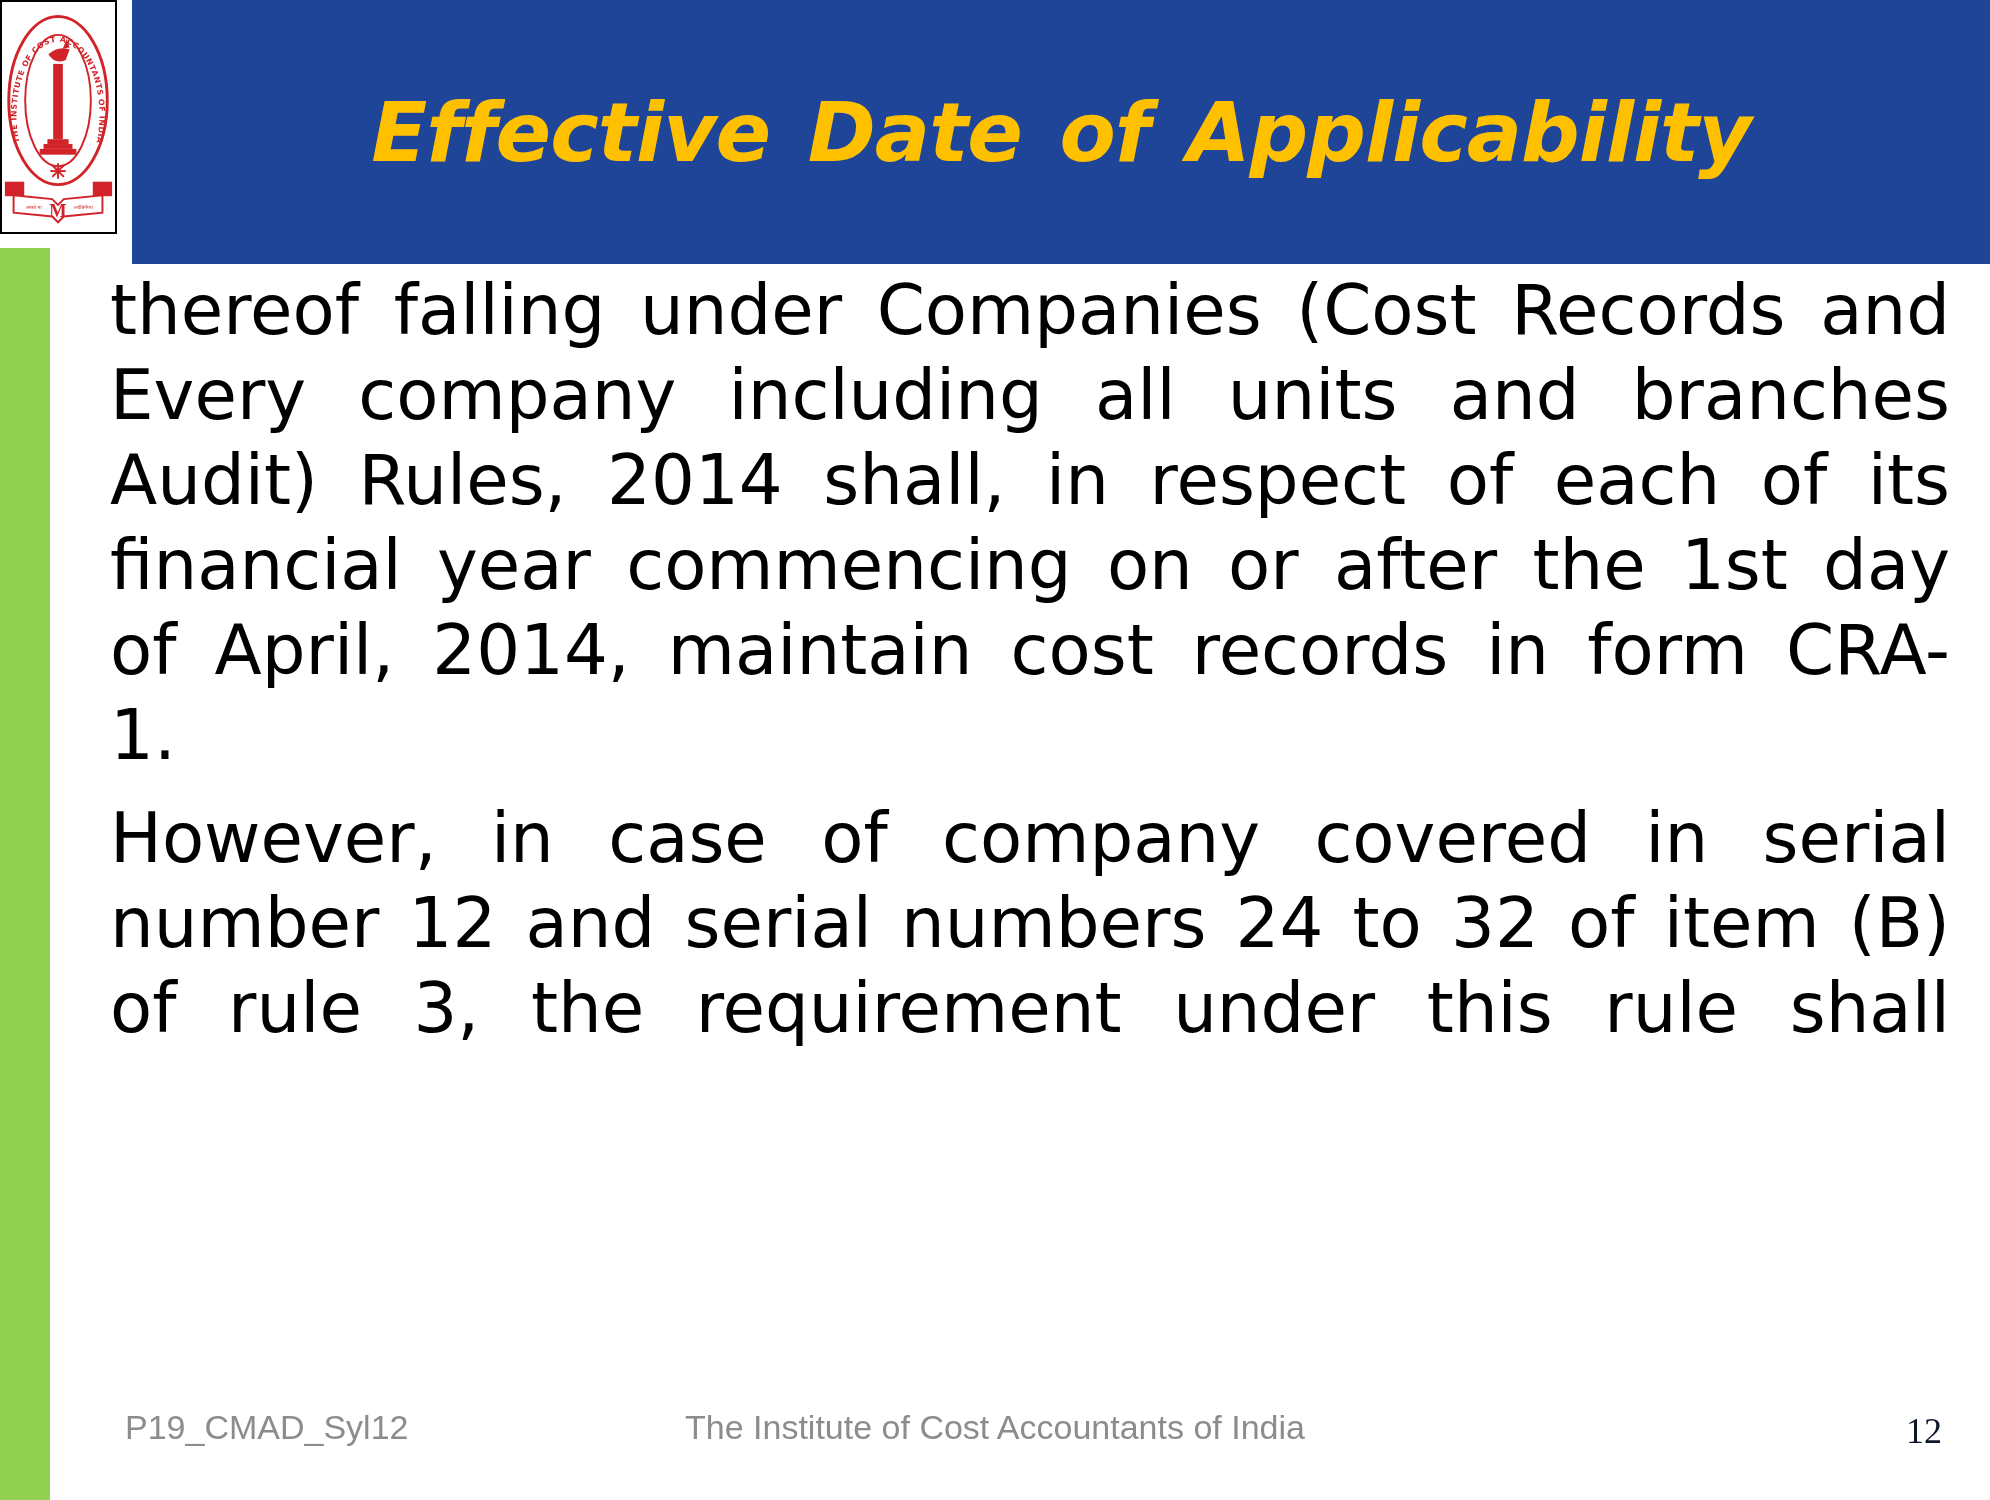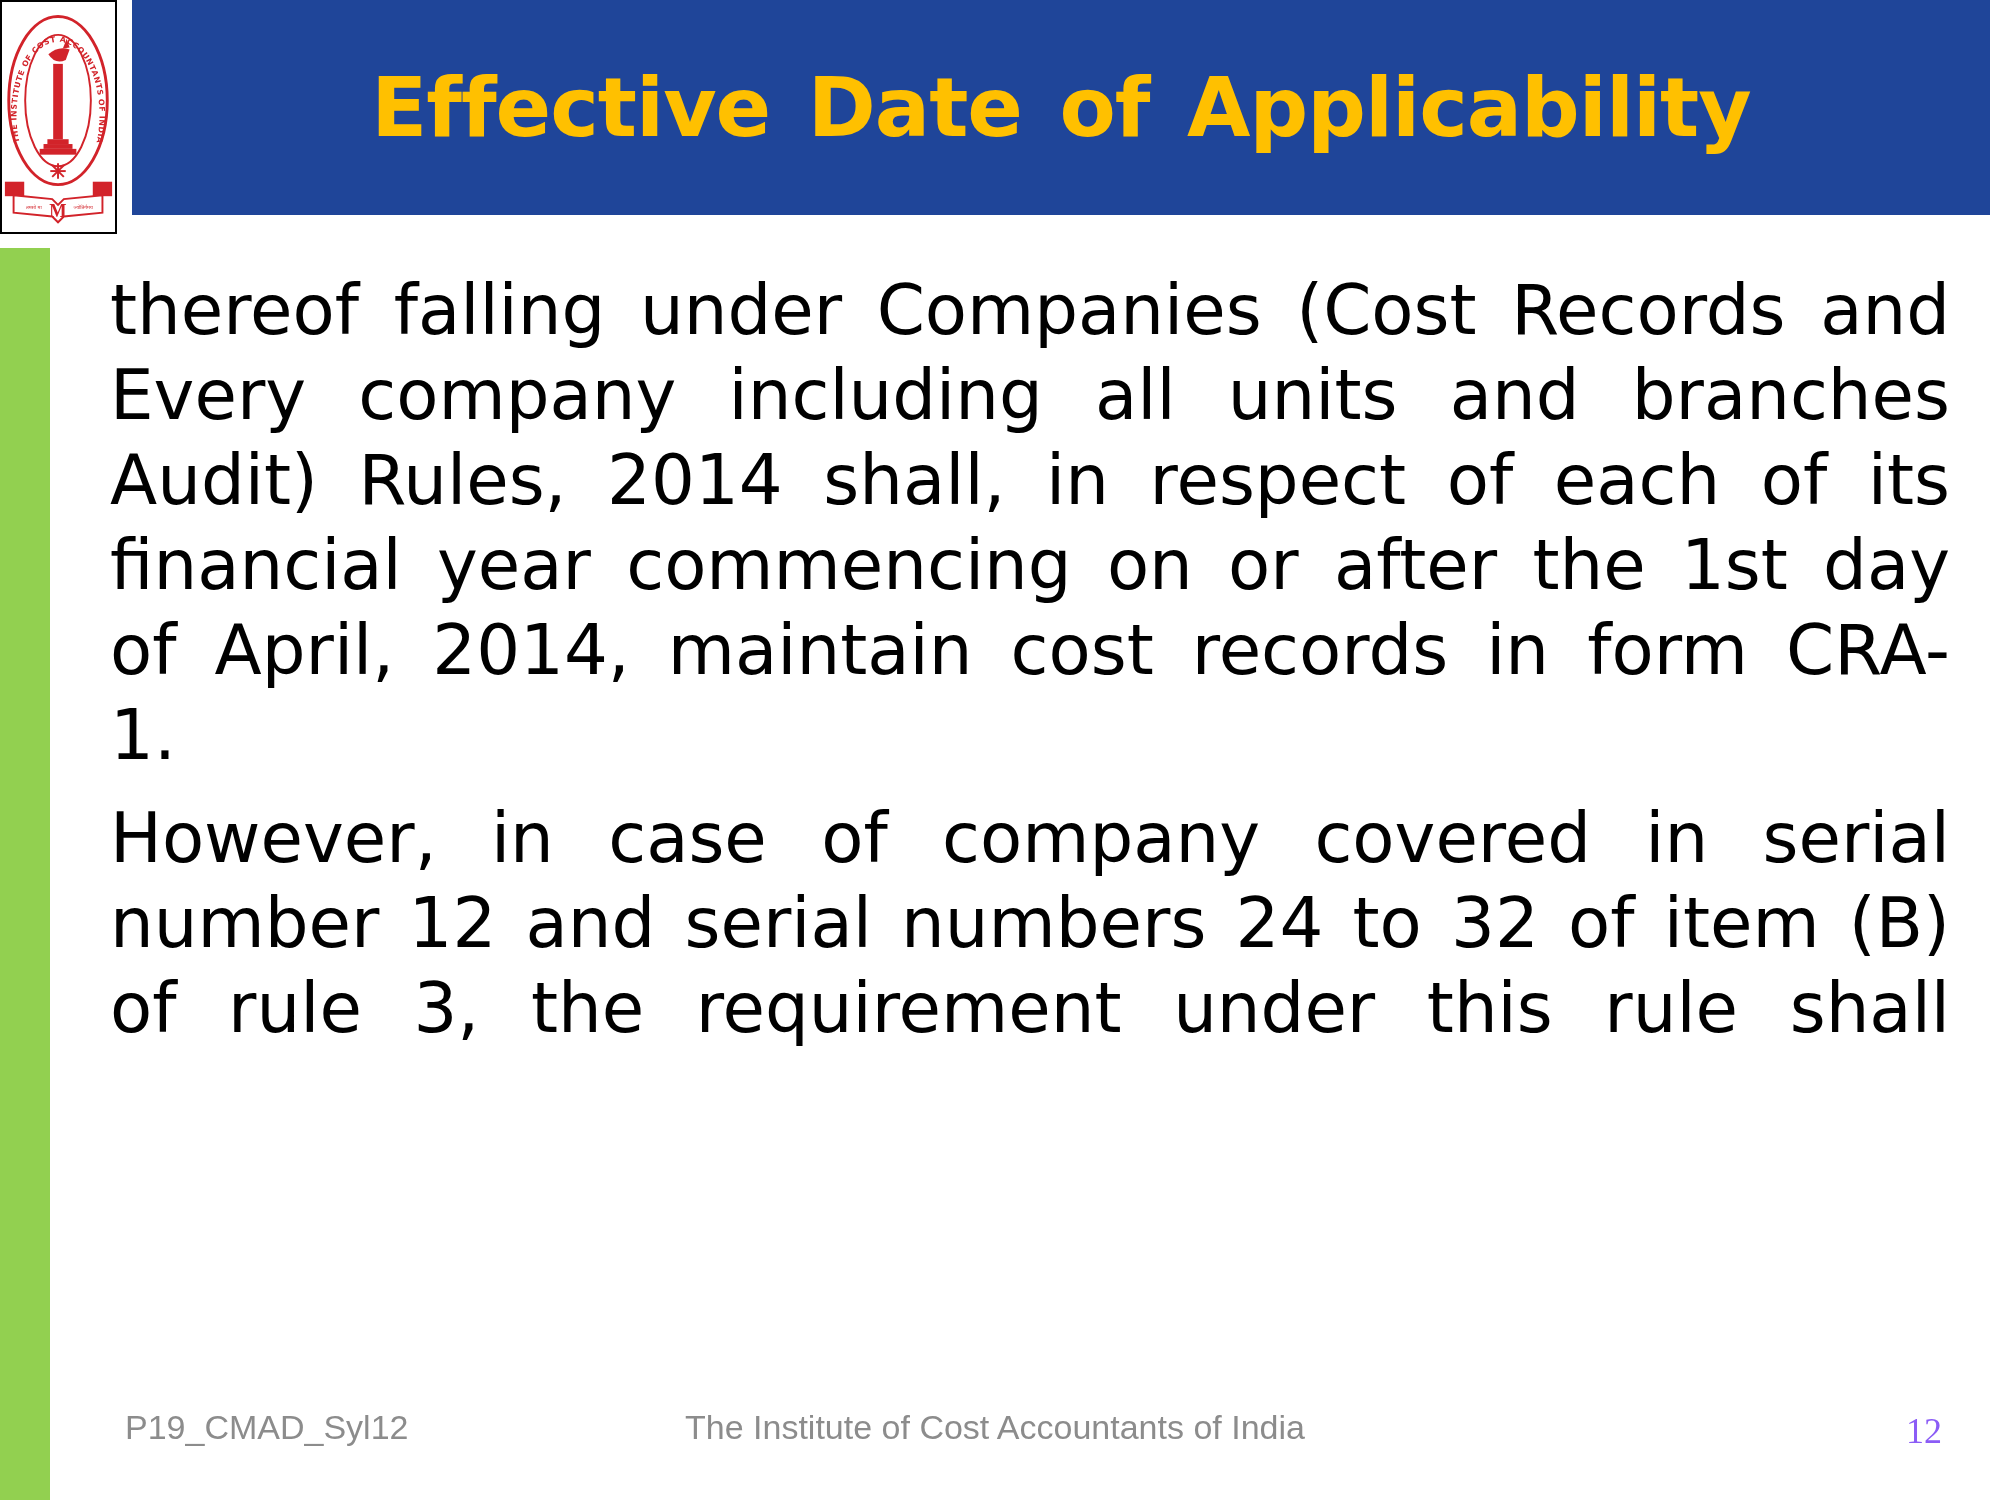--- a/index.html
+++ b/index.html
@@ -3,23 +3,23 @@
 <meta charset="utf-8">
 <style>
   html,body { margin:0; padding:0; background:#fff; }
   .slide {
     position:relative; width:1990px; height:1500px;
     background:#ffffff; overflow:hidden;
     font-family:"DejaVu Sans", sans-serif;
   }
   
   .header-bar {
-    position:absolute; left:132px; top:0; right:0; height:215px;
+    position:absolute; left:132px; top:0; right:0; height:264px;
     background:#1F4599;
-    display:flex; align-items:center; justify-content:center;
+    display:flex; align-items:center; justify-content:center;font-style:italic;
   }
   .slide-title {
     color:#FFC000; font-size:82px; font-weight:bold;
     letter-spacing:-1px; word-spacing:10px; white-space:nowrap;
   }
   
   .logo-box {
     position:absolute; left:0; top:0; width:117px; height:234px;
     background:#fff; border:2px solid #000; box-sizing:border-box;
   }
@@ -44,21 +44,21 @@
     font-size:34px; color:#8C8C8C;
     font-family:"Liberation Sans", sans-serif;
   }
   .footer-center {
     position:absolute; left:0; right:0; top:1408px; text-align:center;
     font-size:34px; color:#8C8C8C;
     font-family:"Liberation Sans", sans-serif;
   }
   .page-number {
     position:absolute; right:48px; top:1410px;
-    font-size:36px; color:#8b5cf6;
+    font-size:36px; color:#0f172a;
     font-family:"Liberation Serif", serif;
   }
 </style>
 </head>
 <body>
 
 <div class="slide">
 
   <div class="header-bar">
     <div class="slide-title">Effective Date of Applicability</div>

